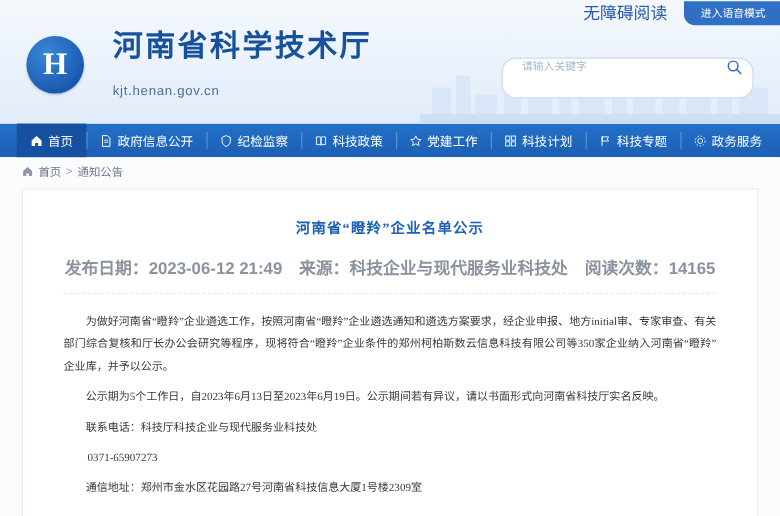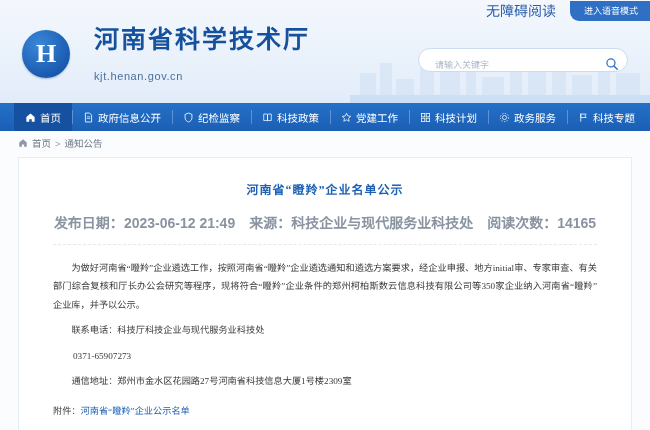--- a/index.html
+++ b/index.html
@@ -95,26 +95,26 @@
     font-size: 11px;
     color: #4a6f9e;
     letter-spacing: .6px;
     margin-top: 15px;
   }
 
   
   .search {
     position: absolute;
     right: 22px; top: 48px;
-    width: 210px; height: 24px;
+    width: 210px; height: 34px;
     background: #ffffff;
     border: 1px solid #c9dcf0;
     border-radius: 12px;
     display: flex;
-    align-items: flex-end;
+    align-items: flex-start;
     padding: 0 8px 0 14px;
   }
   .search input {
     flex: 1;
     border: 0;
     outline: none;
     background: transparent;
     font-size: 9px;
     color: #333;
     font-family: "Liberation Sans", sans-serif;
@@ -313,32 +313,32 @@
         <rect x="2" y="2" width="5" height="5" fill="none" stroke="#fff" stroke-width="1.1"></rect>
         <rect x="9" y="2" width="5" height="5" fill="none" stroke="#fff" stroke-width="1.1"></rect>
         <rect x="2" y="9" width="5" height="5" fill="none" stroke="#fff" stroke-width="1.1"></rect>
         <rect x="9" y="9" width="5" height="5" fill="none" stroke="#fff" stroke-width="1.1"></rect>
       </svg>
       <span>科技计划</span>
     </div>
 
     <div class="nav-item">
       <svg width="11" height="11" viewBox="0 0 16 16">
+        <path d="M4 2v12" stroke="#fff" stroke-width="1.2"></path>
+        <path d="M4 3h8l-2 2.5L12 8H4z" fill="none" stroke="#fff" stroke-width="1.1"></path>
+      </svg>
+      <span>科技专题</span>
+    </div>
+
+    <div class="nav-item">
+      <svg width="11" height="11" viewBox="0 0 16 16">
         <circle cx="8" cy="8" r="3" fill="none" stroke="#fff" stroke-width="1.1"></circle>
         <circle cx="8" cy="8" r="6" fill="none" stroke="#fff" stroke-width="1.1" stroke-dasharray="2 2"></circle>
       </svg>
       <span>政务服务</span>
-    </div>
-
-    <div class="nav-item">
-      <svg width="11" height="11" viewBox="0 0 16 16">
-        <path d="M4 2v12" stroke="#fff" stroke-width="1.2"></path>
-        <path d="M4 3h8l-2 2.5L12 8H4z" fill="none" stroke="#fff" stroke-width="1.1"></path>
-      </svg>
-      <span>科技专题</span>
     </div>
   </div>
 
   <div class="crumb">
     <svg width="10" height="10" viewBox="0 0 16 16">
       <path d="M8 2L2 7.3V14h4.2v-3.6h3.6V14H14V7.3z" fill="#8d99a8"></path>
     </svg>
     <a>首页</a>
     <span class="sep">&gt;</span>
     <a>通知公告</a>
@@ -349,20 +349,21 @@
     <div class="doc-title">河南省“瞪羚”企业名单公示</div>
 
     <div class="meta">
       <span><span>发布日期：</span><span>2023-06-12 21:49</span></span>
       <span><span>来源：</span><span>科技企业与现代服务业科技处</span></span>
       <span><span>阅读次数：</span><span>14165</span></span>
     </div>
 
     <div class="body">
       <p>为做好河南省“瞪羚”企业遴选工作，按照河南省“瞪羚”企业遴选通知和遴选方案要求，经企业申报、地方initial审、专家审查、有关部门综合复核和厅长办公会研究等程序，现将符合“瞪羚”企业条件的郑州柯柏斯数云信息科技有限公司等350家企业纳入河南省“瞪羚”企业库，并予以公示。</p>
+      <p>公示期为5个工作日，自2023年6月13日至2023年6月19日。公示期间若有异议，请以书面形式向河南省科技厅实名反映。</p>
       <p>联系电话：科技厅科技企业与现代服务业科技处</p>
       <p class="noindent">0371-65907273</p>
       <p>通信地址：郑州市金水区花园路27号河南省科技信息大厦1号楼2309室</p>
 
       <div class="attach">
         <span>附件：</span><span class="link">河南省“瞪羚”企业公示名单</span>
       </div>
 
     </div>
   </div>

